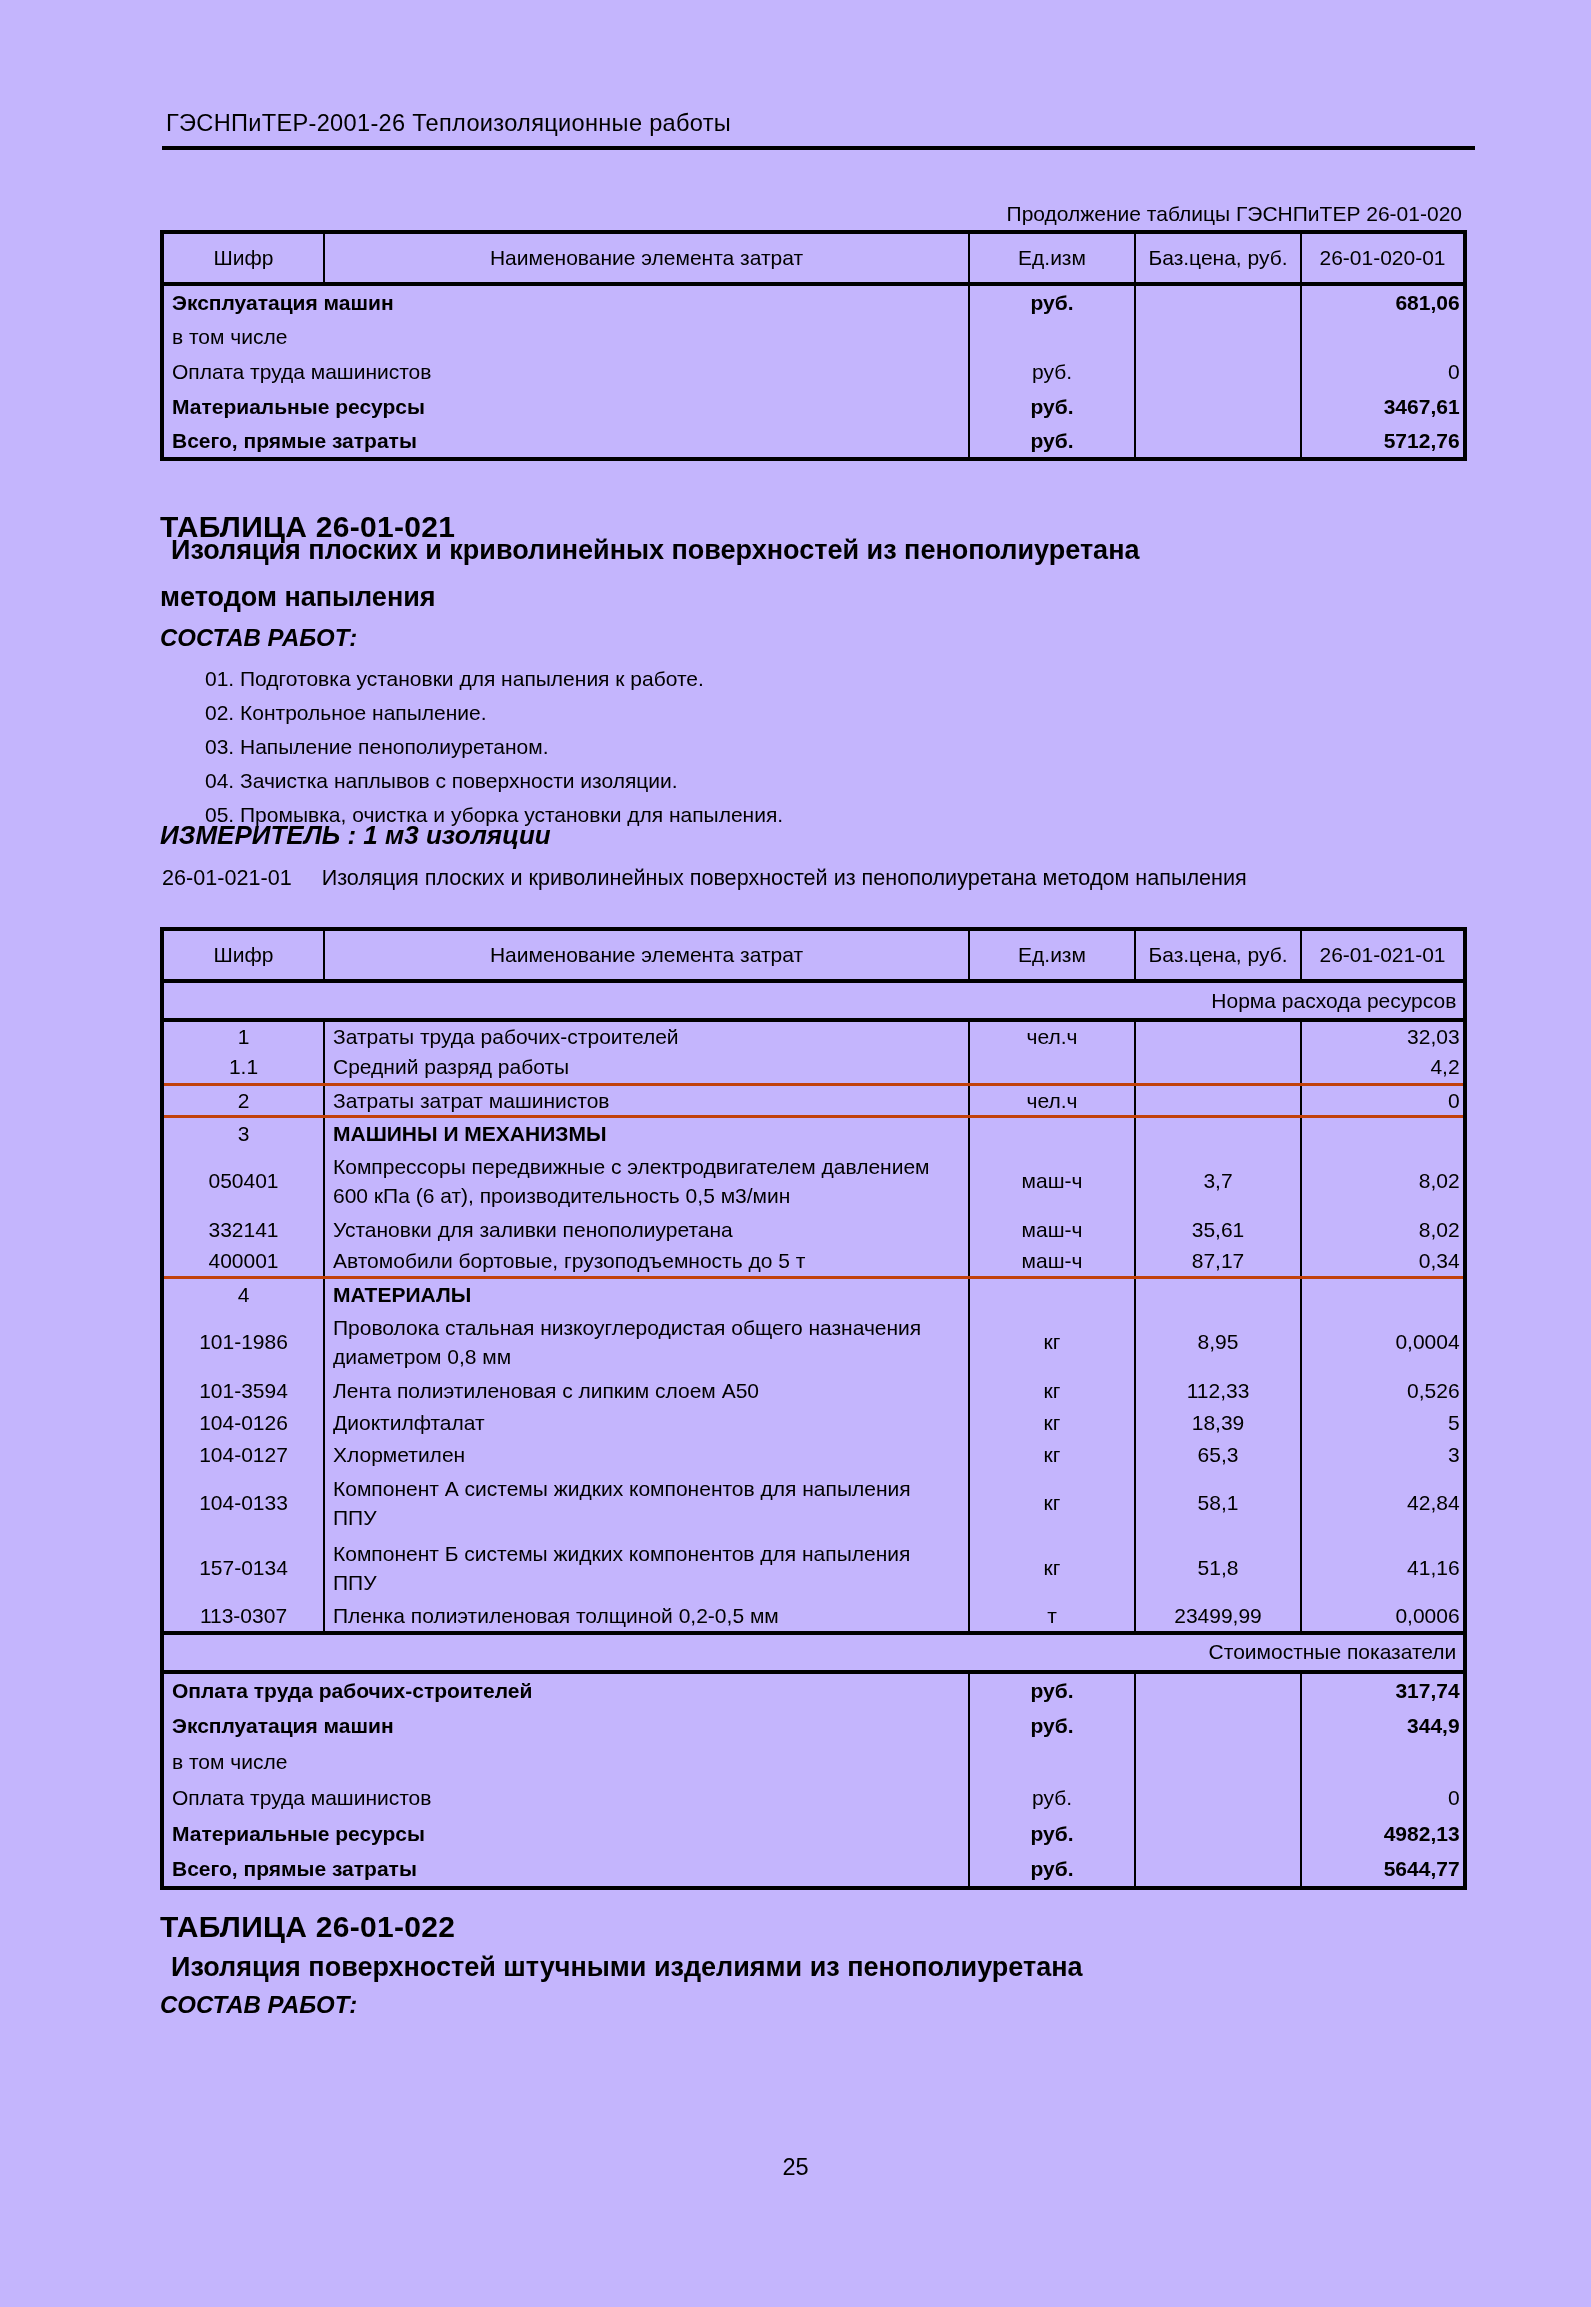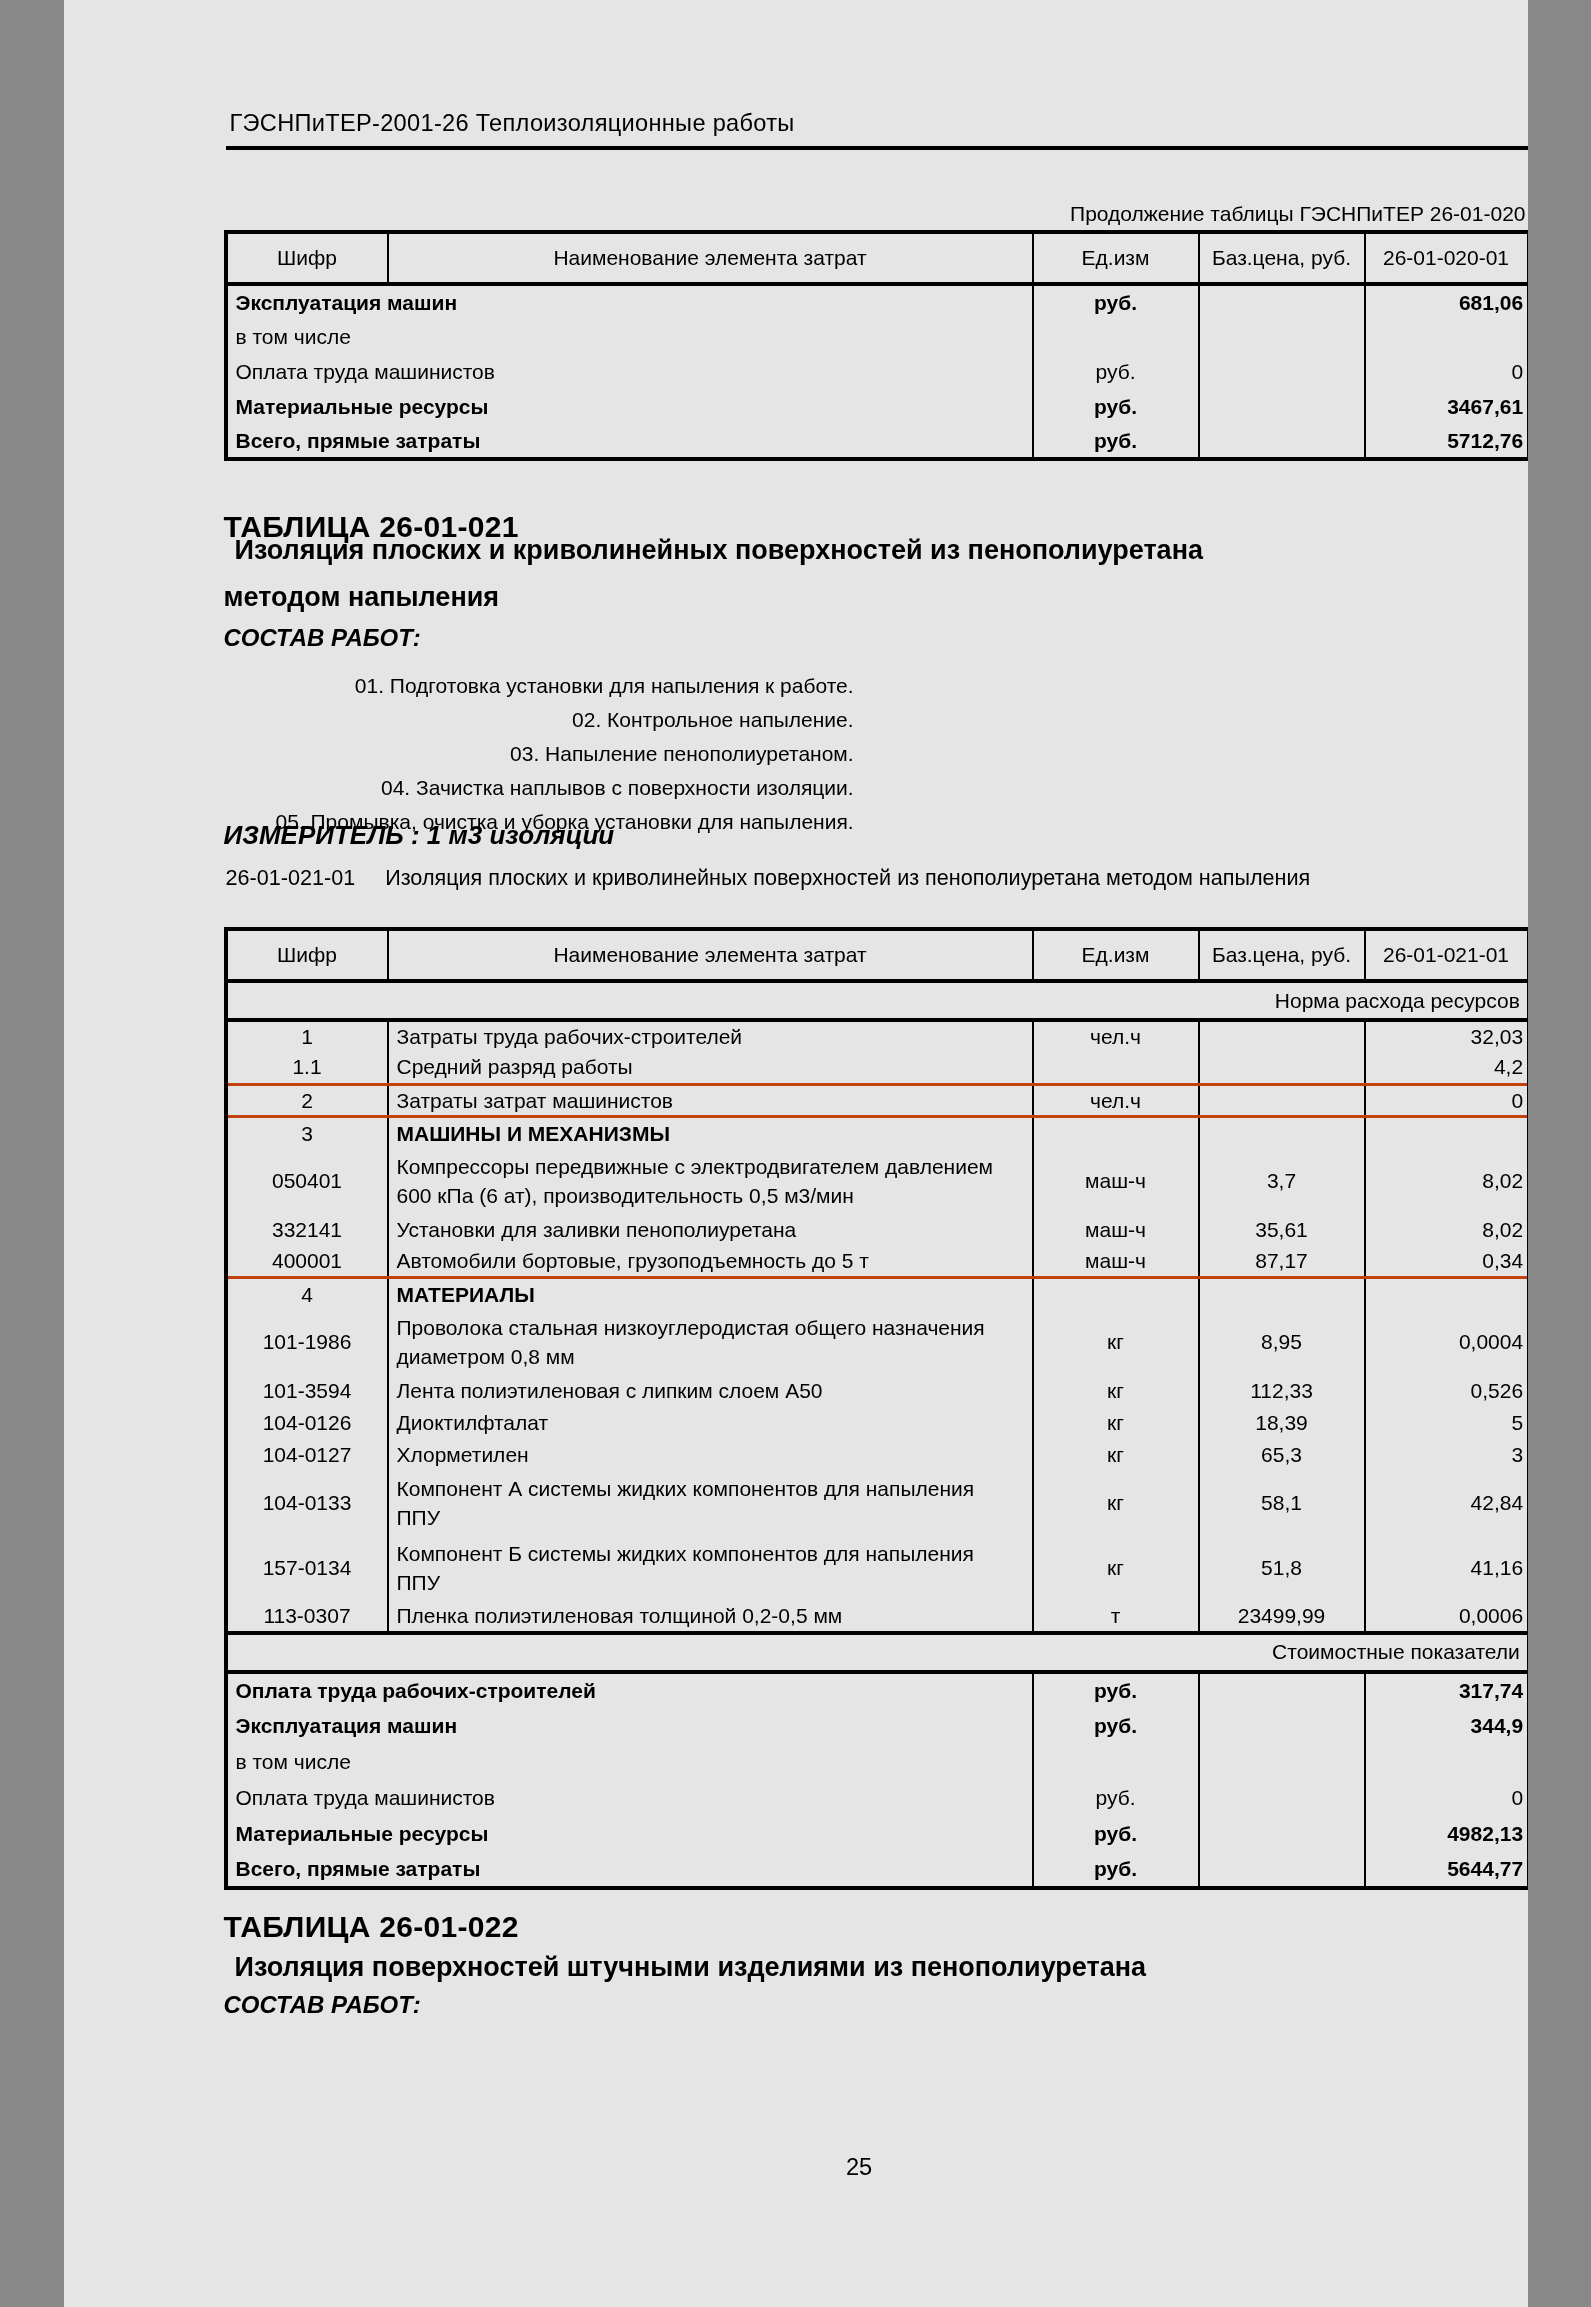--- a/index.html
+++ b/index.html
@@ -1,18 +1,18 @@
 <!DOCTYPE html>
 <html style="font-size:10.8px"><head>
 <meta charset="utf-8">
 <style>
   html,body { margin:0; padding:0; background:#888; }
   .page {
-    position:relative; width:1464px; height:2307px; margin:0 auto;
-    background:#e5e5e5; color:#000000;
+    position:relative; width:1591px; height:2307px; margin:0 auto;
+    background:#c4b5fd; color:#000000;
     font-family:"Liberation Sans","DejaVu Sans",sans-serif;
     overflow:hidden;
   }
   .doc-header { position:absolute; left:166px; top:110px; font-size:23.6px; letter-spacing:0.3px; }
   .header-rule { position:absolute; left:162px; top:146px; width:1313px; height:4px; background:#000; }
   .caption { position:absolute; left:160px; top:202px; width:1302px; text-align:right; font-size:21px; }
 
   table.grid {
     position:absolute; left:160px; width:1302px;
     border-collapse:collapse; table-layout:fixed;
@@ -47,21 +47,21 @@
   .tbl-heading { position:absolute; font-size:30px; font-weight:700; letter-spacing:0.3px; }
   .h021 { left:160px; top:478px;margin-top:32px; }
   .h022 { left:160px; top:1910px; }
   .sec-title { position:absolute; font-weight:700; font-size:27px; }
   .title021a { left:171px; top:535px; }
   .title021b { left:160px; top:582px; }
   .title022  { left:171px; top:1952px; }
   .works-label { position:absolute; font-size:24px; font-weight:700; font-style:italic; }
   .wl021 { left:160px; top:624px; }
   .wl022 { left:160px; top:1991px; }
-  ol.works { position:absolute; margin:15px; padding:0; list-style:none; font-size:21px;text-align:right; }
+  ol.works { position:absolute; margin:8px; padding:0; list-style:none; font-size:21px; }
   .w021 { left:197px; top:659px; }
   .w021 li { height:34px; }
   .w022 { left:197px; top:2026px; }
   .w022 li { height:35px; }
   .measurer { position:absolute; left:160px; top:820px; font-size:26px; font-weight:700; font-style:italic; }
   .code-line { position:absolute; left:162px; top:865px; font-size:21.6px; }
   .code-line .code-num { display:inline-block; margin-right:30px; }
   .page-num { position:absolute; left:0; top:2154px; width:1591px; text-align:center; font-size:23.6px; }
 </style>
 </head>

